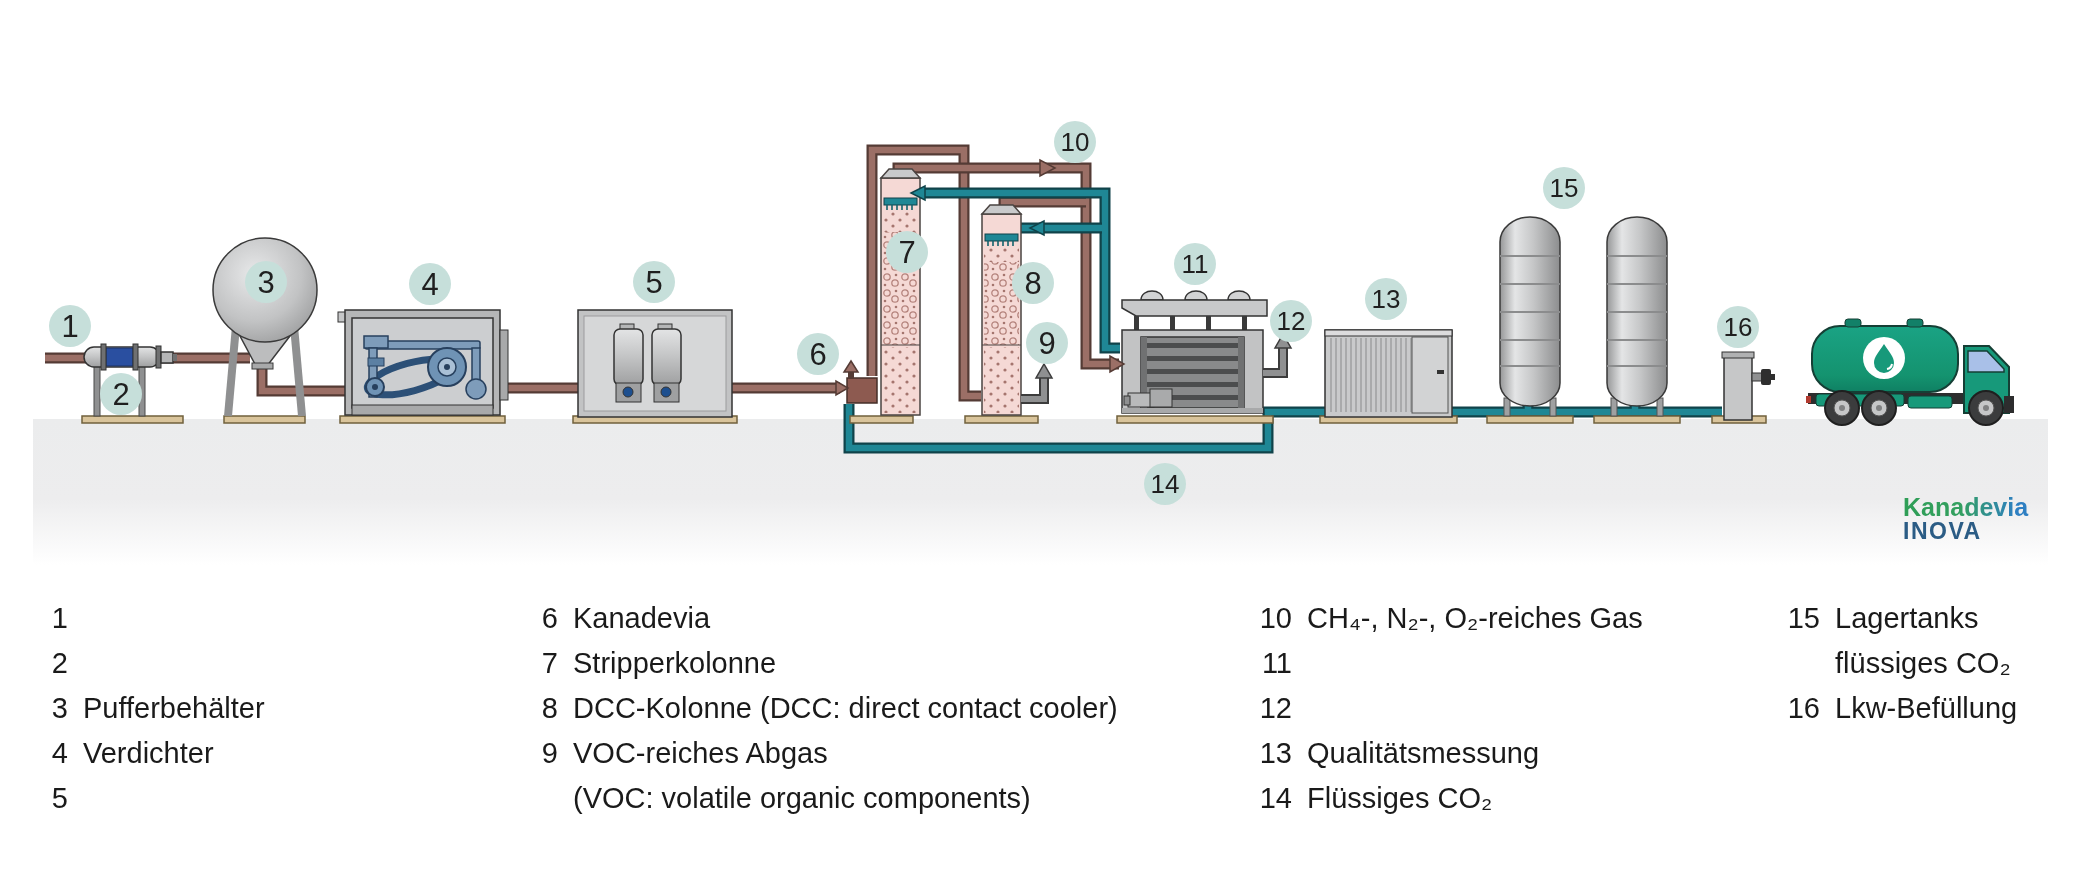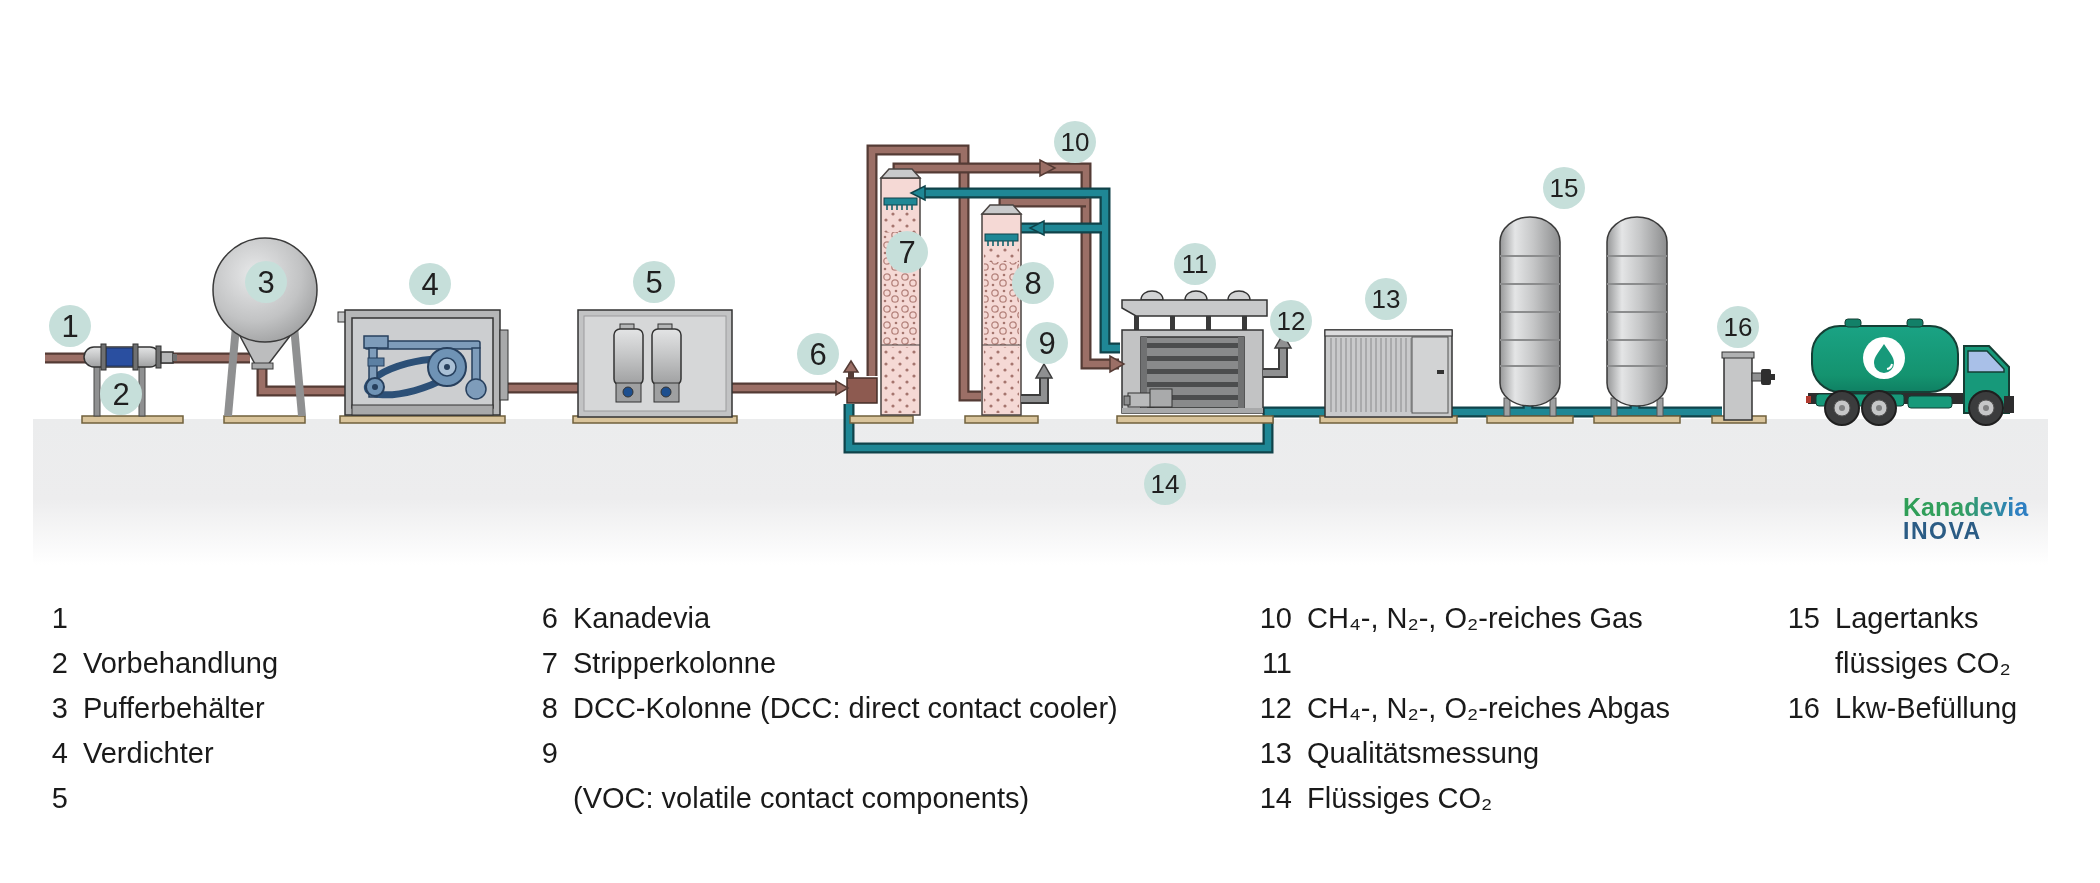--- a/index.html
+++ b/index.html
@@ -385,21 +385,20 @@
 </svg>
 
 
 <div class="legend">
   <div class="lcol" style="left:34px">
     <div class="lrow">
           <span class="lnum">1</span>
         </div>
     <div class="lrow">
           <span class="lnum">2</span>
-          <span>Vorbehandlung</span>
         </div>
     <div class="lrow">
           <span class="lnum">3</span>
           <span>Pufferbehälter</span>
         </div>
     <div class="lrow">
           <span class="lnum">4</span>
           <span>Verdichter</span>
         </div>
     <div class="lrow">
@@ -414,37 +413,37 @@
     <div class="lrow">
           <span class="lnum">7</span>
           <span>Stripperkolonne</span>
         </div>
     <div class="lrow">
           <span class="lnum">8</span>
           <span>DCC-Kolonne (DCC: direct contact cooler)</span>
         </div>
     <div class="lrow">
           <span class="lnum">9</span>
+          <span>VOC-reiches Abgas</span>
         </div>
     <div class="lrow">
           <span class="lnum"></span>
-          <span>(VOC: volatile contact components)</span>
+          <span>(VOC: volatile organic components)</span>
         </div>
   </div>
   <div class="lcol" style="left:1258px">
     <div class="lrow">
           <span class="lnum">10</span>
           <span>CH₄-, N₂-, O₂-reiches Gas</span>
         </div>
     <div class="lrow">
           <span class="lnum">11</span>
         </div>
     <div class="lrow">
           <span class="lnum">12</span>
-          <span>CH₄-, N₂-, O₂-reiches Abgas</span>
         </div>
     <div class="lrow">
           <span class="lnum">13</span>
           <span>Qualitätsmessung</span>
         </div>
     <div class="lrow">
           <span class="lnum">14</span>
           <span>Flüssiges CO₂</span>
         </div>
   </div>

